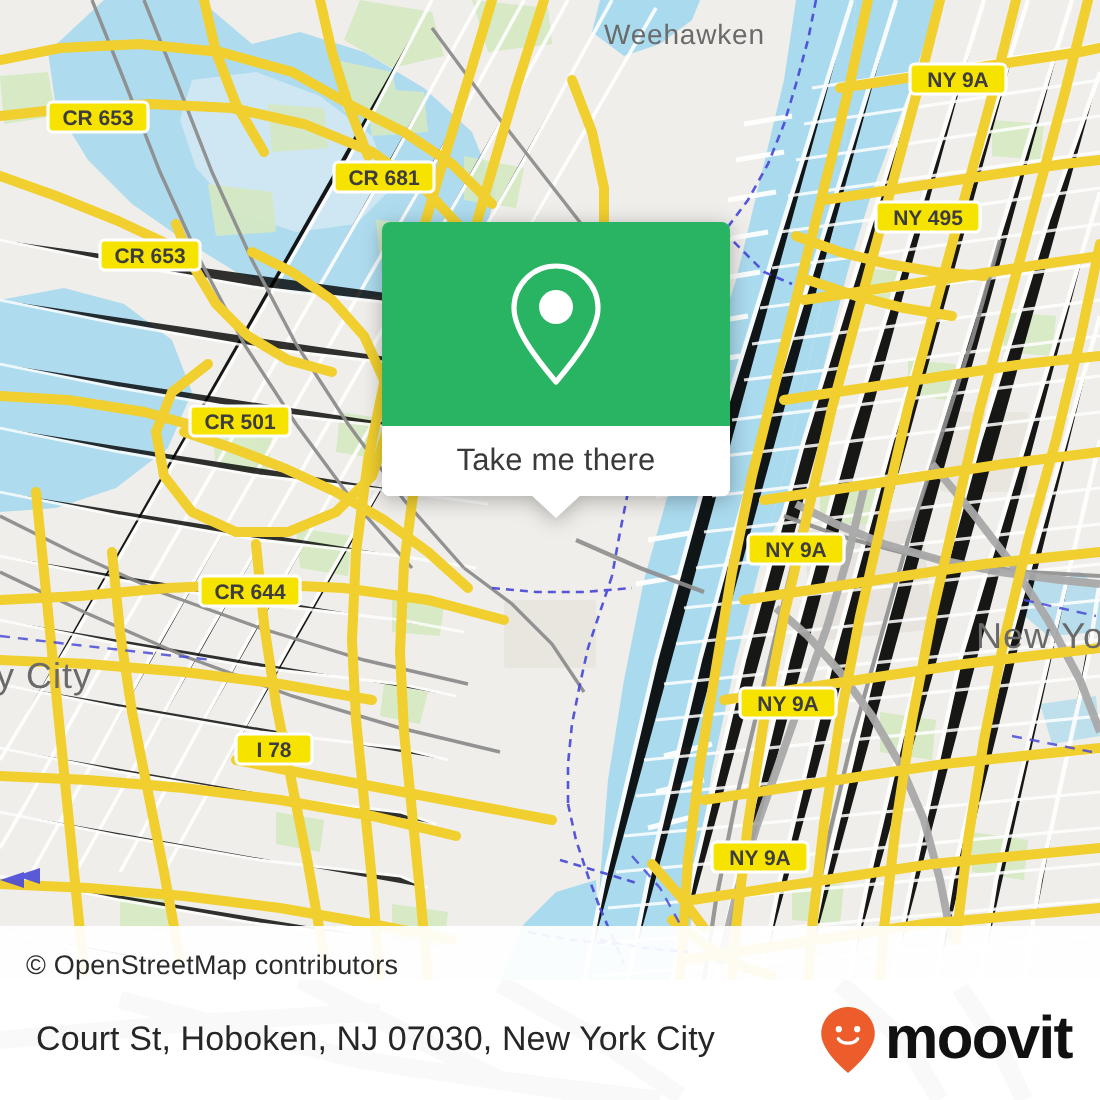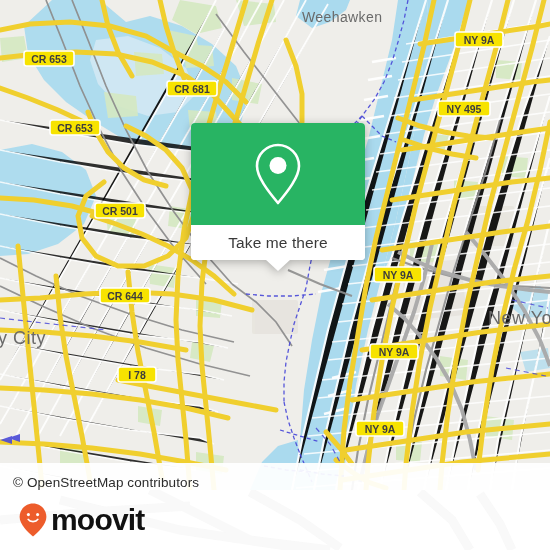--- a/index.html
+++ b/index.html
@@ -28,21 +28,21 @@
     display: flex; align-items: flex-end;
   }
   .attrib-text {
     font-size: 13.5px; color: #2b2b2b; padding-left: 13px;
     letter-spacing: 0.1px; white-space: nowrap;
   }
 
   
   .popup {
     position: absolute;
-    left: 191px; top: 123px;
+    left: 191px; top: 111px;
     width: 174px; height: 137px;
     filter: drop-shadow(0 2px 5px rgba(0,0,0,0.28));
     z-index: 20;
   }
   .popup-body {
     width: 100%; height: 100%;
     border-radius: 4px; overflow: hidden;
     background: #ffffff;
     display: flex; flex-direction: column;
   }
@@ -464,20 +464,21 @@
       <g stroke="#7a7a7a" stroke-width="9" fill="none" opacity="0.85">
         <path d="M 60 500 L 180 530 L 300 548"></path>
         <path d="M 150 490 L 250 540 L 330 550"></path>
         <path d="M 250 492 L 300 520 L 340 548"></path>
         <path d="M 420 492 L 452 520 L 470 550"></path>
         <path d="M 480 494 L 500 524 L 512 550"></path>
         <path d="M 0 520 L 90 512 L 190 506"></path>
       </g>
     </svg>
     <div class="footer-inner">
+      <span class="footer-address">Court St, Hoboken, NJ 07030, New York City</span>
       <span class="brand">
         <svg width="30" height="36" viewBox="0 0 30 36">
           <path d="M15 1.5 C7.6 1.5 1.6 7.5 1.6 14.9 C1.6 22.2 10 30.3 15 34.5
                    C20 30.3 28.4 22.2 28.4 14.9 C28.4 7.5 22.4 1.5 15 1.5 Z" fill="#ed5c2b"></path>
           <circle cx="10.4" cy="12.6" r="1.55" fill="#ffffff"></circle>
           <circle cx="19.6" cy="12.6" r="1.55" fill="#ffffff"></circle>
           <path d="M10.2 17.4 C12.0 20.3 18.0 20.3 19.8 17.4" fill="none" stroke="#ffffff" stroke-width="1.7" stroke-linecap="round"></path>
         </svg>
         <span class="brand-word">moovit</span>
       </span>

